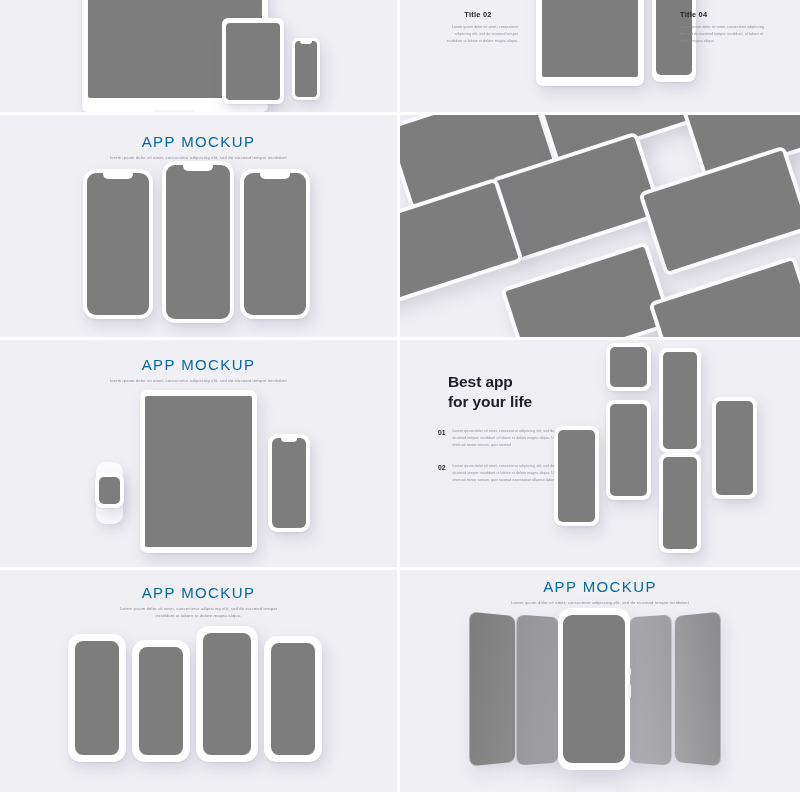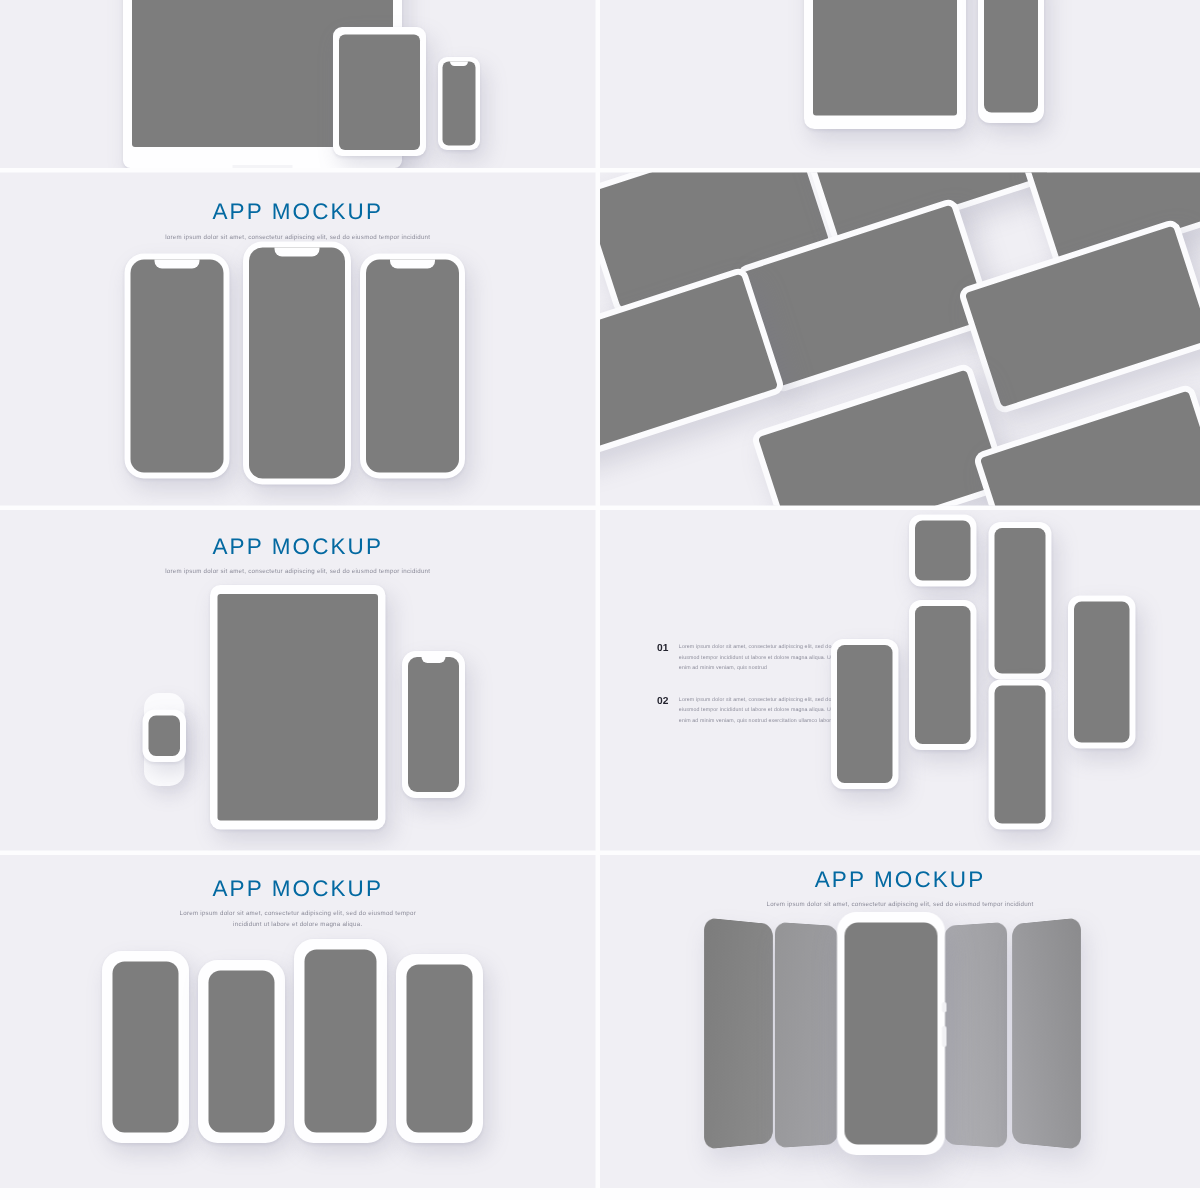--- a/index.html
+++ b/index.html
@@ -197,26 +197,34 @@
     <div class="frame tab-frame">
       <div class="screen tab-screen"></div>
     </div>
     <div class="frame ph-frame">
       <div class="notch ph-notch"></div>
       <div class="screen ph-screen"></div>
     </div>
   </div>
   <div class="gutter"></div>
   <div class="panel" id="p2">
+    <div class="col col-a">
+      <div class="c-title">Title 02</div>
+      <div class="c-body">Lorem ipsum dolor sit amet, consectetur adipiscing elit, sed do eiusmod tempor incididunt ut labore et dolore magna aliqua.</div>
+    </div>
     <div class="frame big-frame">
       <div class="screen big-screen"></div>
     </div>
     <div class="frame sm-frame">
 
       <div class="screen sm-screen"></div>
+    </div>
+    <div class="col col-b">
+      <div class="c-title">Title 04</div>
+      <div class="c-body">Lorem ipsum dolor sit amet, consectetur adipiscing elit, sed do eiusmod tempor incididunt, ut labore et dolore magna aliqua.</div>
     </div>
   </div>
   <div class="gutter" style="grid-column:1/4"></div>
 
   <div class="panel" id="p3">
     <div class="hdr">
       <div class="ttl">APP MOCKUP</div>
       <div class="sub">lorem ipsum dolor sit amet, consectetur adipiscing elit, sed do eiusmod tempor incididunt</div>
     </div>
     <div class="frame ph3 a">
@@ -273,20 +281,24 @@
     <div class="frame tab-frame">
       <div class="screen tab-screen"></div>
     </div>
     <div class="frame ph-frame">
       <div class="notch ph-notch"></div>
       <div class="screen ph-screen"></div>
     </div>
   </div>
   <div class="gutter"></div>
   <div class="panel" id="p6">
+    <div class="head">
+      <div>Best app</div>
+      <div>for your life</div>
+    </div>
     <div class="bullets">
       <div class="bullet">
         <div class="num">01</div>
         <div class="btxt">Lorem ipsum dolor sit amet, consectetur adipiscing elit, sed do eiusmod tempor incididunt ut labore et dolore magna aliqua. Ut enim ad minim veniam, quis nostrud</div>
       </div>
       <div class="bullet">
         <div class="num">02</div>
         <div class="btxt">Lorem ipsum dolor sit amet, consectetur adipiscing elit, sed do eiusmod tempor incididunt ut labore et dolore magna aliqua. Ut enim ad minim veniam, quis nostrud exercitation ullamco laboris</div>
       </div>
     </div>

